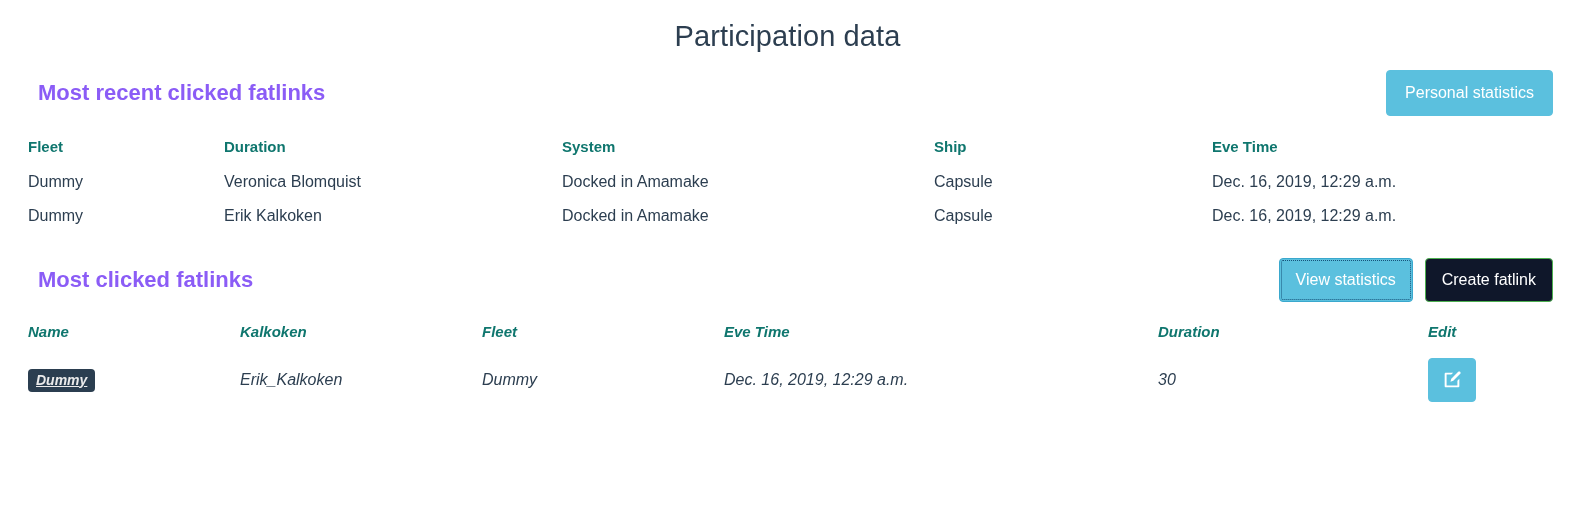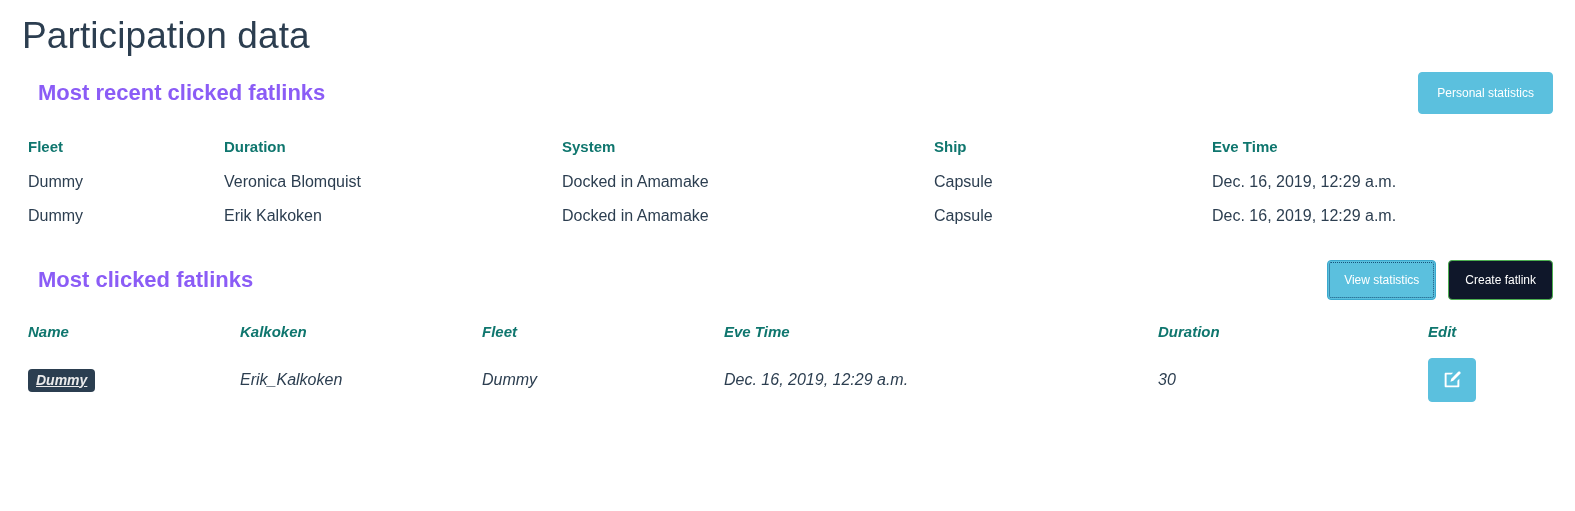--- a/index.html
+++ b/index.html
@@ -22,22 +22,22 @@
     width: 1575px;
     height: 511px;
     box-sizing: border-box;
     padding: 0 22px;
   }
 
   
   .page-title {
     margin: 0;
     padding-top: 8px;
-    text-align: left;
-    font-size: 37px;
+    text-align: center;
+    font-size: 29px;
     font-weight: 400;
     line-height: 56px;
     color: #2c3e50;
     letter-spacing: 0.1px;
   }
 
   
   .section-bar {
     position: relative;
     display: flex;
@@ -59,21 +59,21 @@
     gap: 12px;
   }
 
   
   .btn {
     display: inline-flex;
     align-items: center;
     justify-content: center;
     box-sizing: border-box;
     font-family: "Liberation Sans", sans-serif;
-    font-size: 12px;
+    font-size: 16px;
     line-height: 1;
     color: #ffffff;
     border: 1px solid transparent;
     border-radius: 4px;
     padding: 13px 16px;
     cursor: pointer;
     white-space: nowrap;
     text-decoration: none;
   }
   .btn-info {

